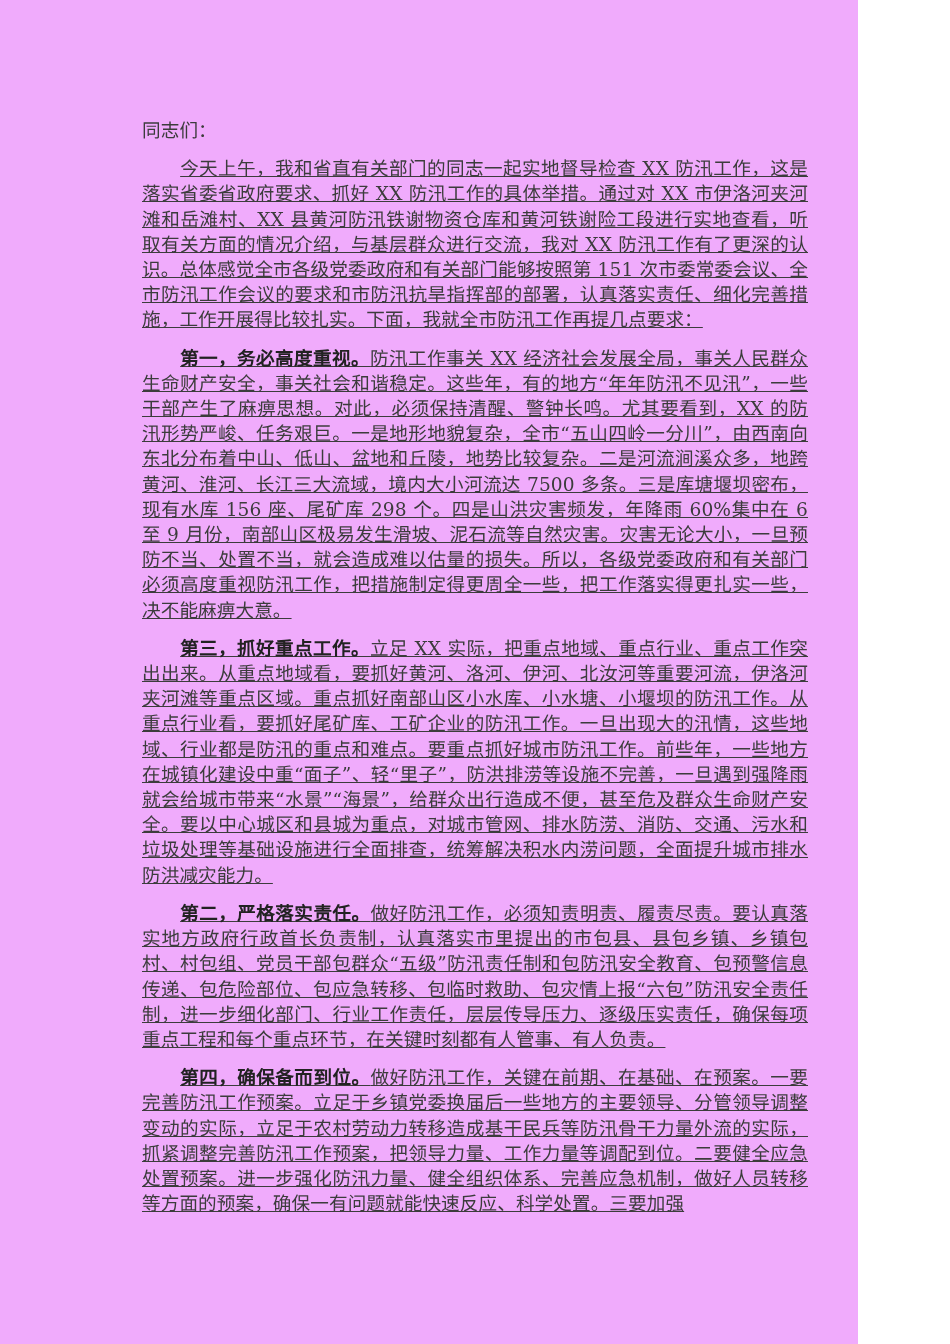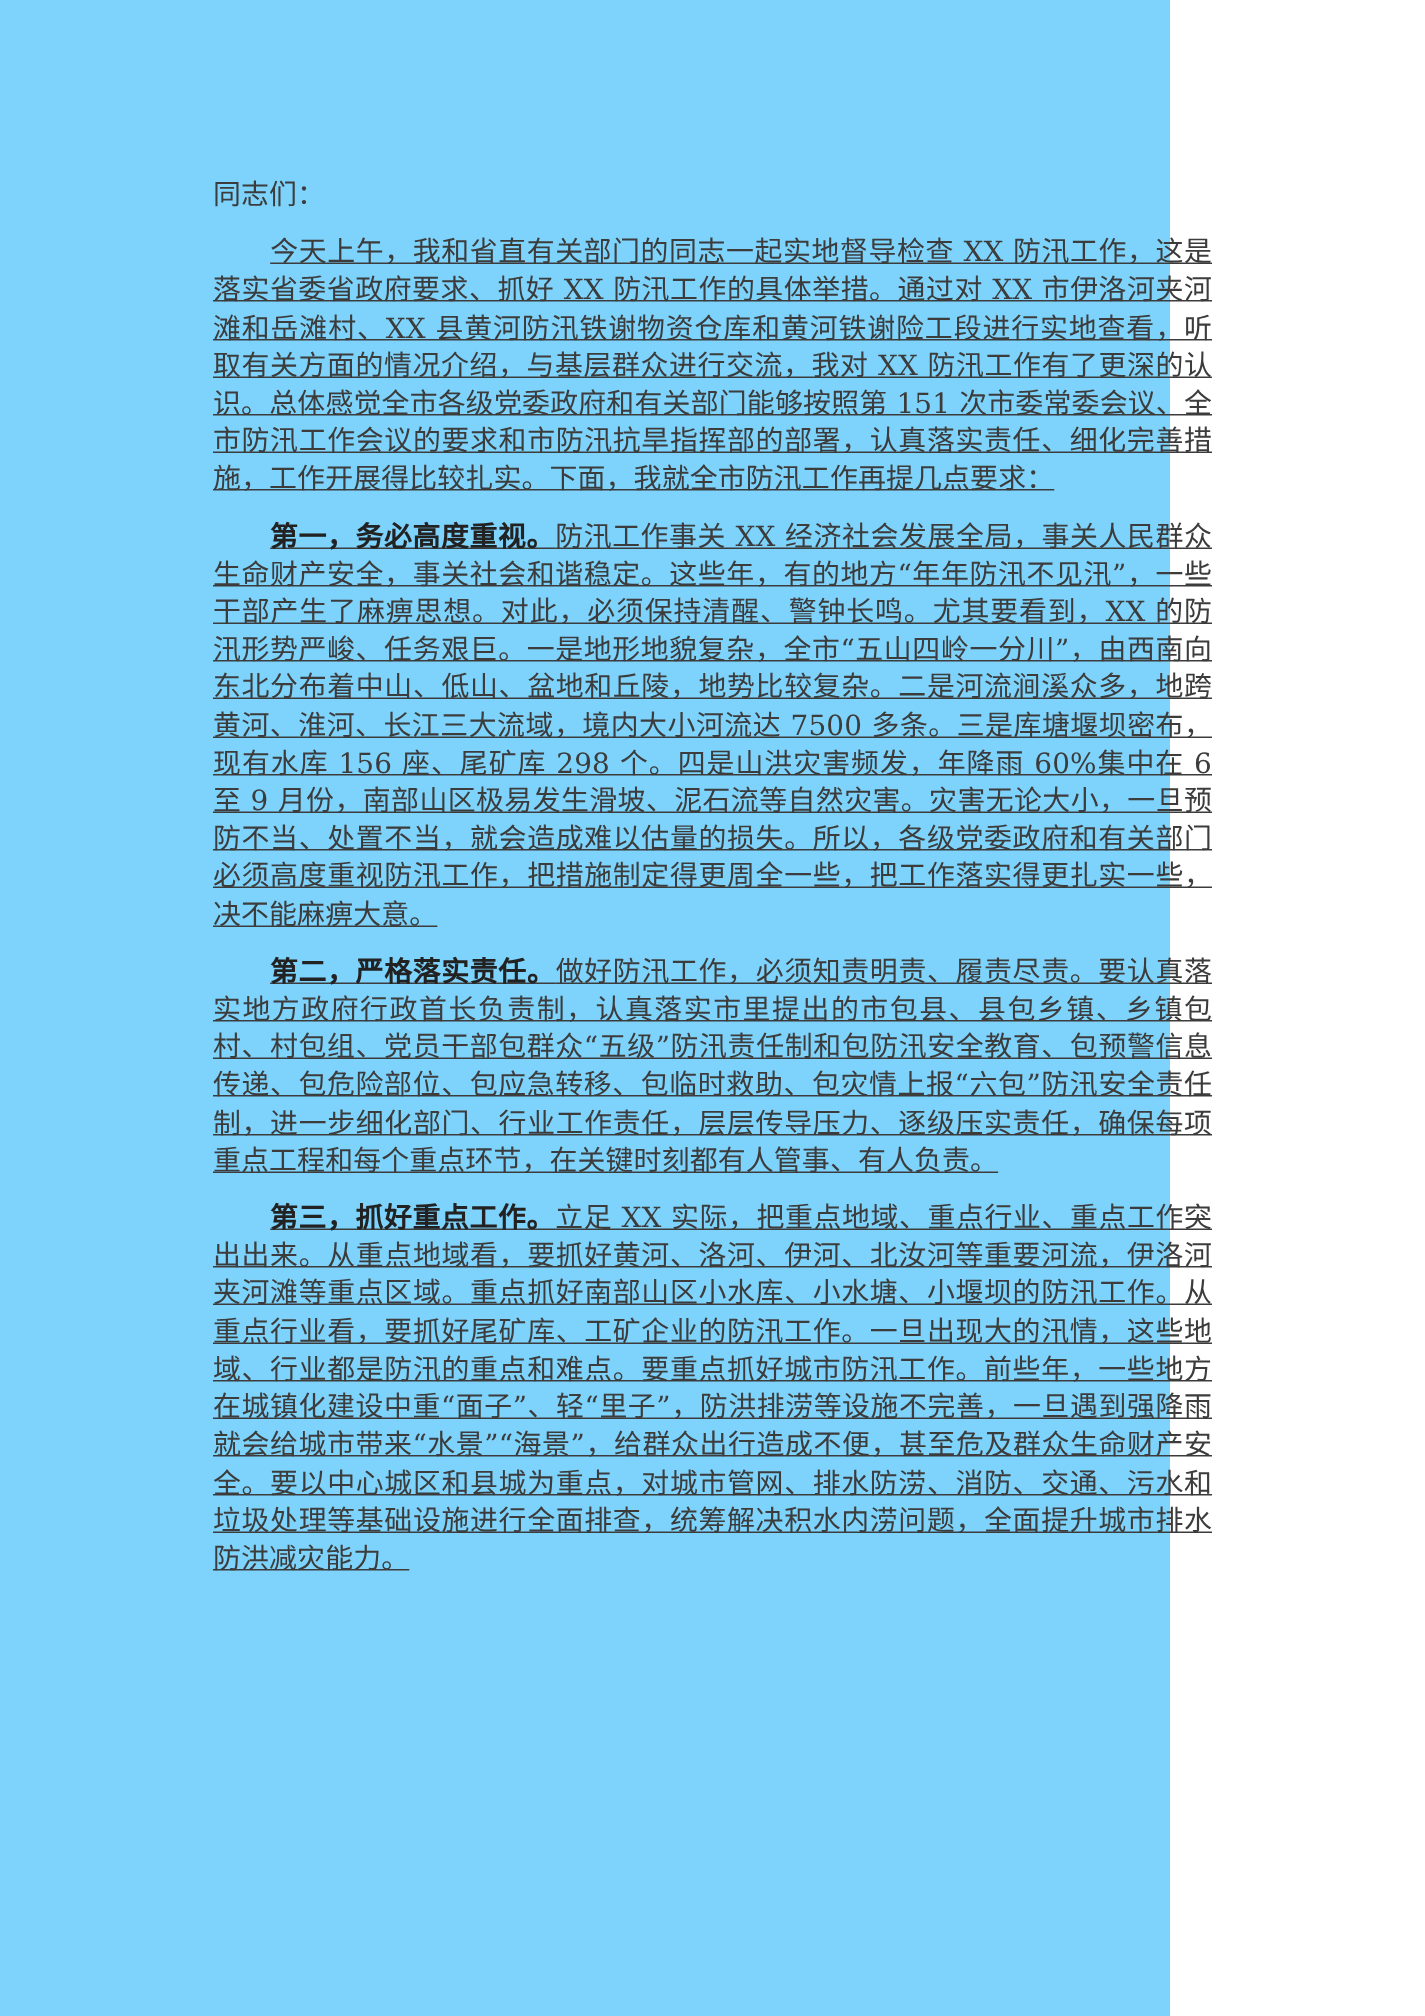--- a/index.html
+++ b/index.html
@@ -10,23 +10,23 @@
   }
   body {
     width: 950px;
     height: 1344px;
     overflow: hidden;
     font-family: "DejaVu Serif", "Liberation Serif", serif;
     color: #3a3a3a;
   }
   #page {
     position: relative;
-    width: 780px;
+    width: 858px;
     height: 1344px;
-    background: #7dd3fc;
+    background: #f0abfc;
     box-sizing: border-box;
   }
   #doc-body {
     position: absolute;
     left: 142px;
     top: 118px;
     width: 666px;
   }
   p.para {
     margin: 0;
@@ -62,20 +62,21 @@
 <div id="page">
 
   <div id="doc-body">
 
     <p class="para salutation">同志们：</p>
 
     <p class="para indent gap"><span>今天上午，我和省直有关部门的同志一起实地督导检查 XX 防汛工作，这是落实省委省政府要求、抓好 XX 防汛工作的具体举措。通过对 XX 市伊洛河夹河滩和岳滩村、XX 县黄河防汛铁谢物资仓库和黄河铁谢险工段进行实地查看，听取有关方面的情况介绍，与基层群众进行交流，我对 XX 防汛工作有了更深的认识。总体感觉全市各级党委政府和有关部门能够按照第 151 次市委常委会议、全市防汛工作会议的要求和市防汛抗旱指挥部的部署，认真落实责任、细化完善措施，工作开展得比较扎实。下面，我就全市防汛工作再提几点要求：</span></p>
 
     <p class="para indent gap"><span class="lead">第一，务必高度重视。</span><span>防汛工作事关 XX 经济社会发展全局，事关人民群众生命财产安全，事关社会和谐稳定。这些年，有的地方“年年防汛不见汛”，一些干部产生了麻痹思想。对此，必须保持清醒、警钟长鸣。尤其要看到，XX 的防汛形势严峻、任务艰巨。一是地形地貌复杂，全市“五山四岭一分川”，由西南向东北分布着中山、低山、盆地和丘陵，地势比较复杂。二是河流涧溪众多，地跨黄河、淮河、长江三大流域，境内大小河流达 7500 多条。三是库塘堰坝密布，现有水库 156 座、尾矿库 298 个。四是山洪灾害频发，年降雨 60%集中在 6 至 9 月份，南部山区极易发生滑坡、泥石流等自然灾害。灾害无论大小，一旦预防不当、处置不当，就会造成难以估量的损失。所以，各级党委政府和有关部门必须高度重视防汛工作，把措施制定得更周全一些，把工作落实得更扎实一些，决不能麻痹大意。</span></p>
 
+    <p class="para indent gap"><span class="lead">第三，抓好重点工作。</span><span>立足 XX 实际，把重点地域、重点行业、重点工作突出出来。从重点地域看，要抓好黄河、洛河、伊河、北汝河等重要河流，伊洛河夹河滩等重点区域。重点抓好南部山区小水库、小水塘、小堰坝的防汛工作。从重点行业看，要抓好尾矿库、工矿企业的防汛工作。一旦出现大的汛情，这些地域、行业都是防汛的重点和难点。要重点抓好城市防汛工作。前些年，一些地方在城镇化建设中重“面子”、轻“里子”，防洪排涝等设施不完善，一旦遇到强降雨就会给城市带来“水景”“海景”，给群众出行造成不便，甚至危及群众生命财产安全。要以中心城区和县城为重点，对城市管网、排水防涝、消防、交通、污水和垃圾处理等基础设施进行全面排查，统筹解决积水内涝问题，全面提升城市排水防洪减灾能力。</span></p>
+
     <p class="para indent gap"><span class="lead">第二，严格落实责任。</span><span>做好防汛工作，必须知责明责、履责尽责。要认真落实地方政府行政首长负责制，认真落实市里提出的市包县、县包乡镇、乡镇包村、村包组、党员干部包群众“五级”防汛责任制和包防汛安全教育、包预警信息传递、包危险部位、包应急转移、包临时救助、包灾情上报“六包”防汛安全责任制，进一步细化部门、行业工作责任，层层传导压力、逐级压实责任，确保每项重点工程和每个重点环节，在关键时刻都有人管事、有人负责。</span></p>
 
-    <p class="para indent gap"><span class="lead">第三，抓好重点工作。</span><span>立足 XX 实际，把重点地域、重点行业、重点工作突出出来。从重点地域看，要抓好黄河、洛河、伊河、北汝河等重要河流，伊洛河夹河滩等重点区域。重点抓好南部山区小水库、小水塘、小堰坝的防汛工作。从重点行业看，要抓好尾矿库、工矿企业的防汛工作。一旦出现大的汛情，这些地域、行业都是防汛的重点和难点。要重点抓好城市防汛工作。前些年，一些地方在城镇化建设中重“面子”、轻“里子”，防洪排涝等设施不完善，一旦遇到强降雨就会给城市带来“水景”“海景”，给群众出行造成不便，甚至危及群众生命财产安全。要以中心城区和县城为重点，对城市管网、排水防涝、消防、交通、污水和垃圾处理等基础设施进行全面排查，统筹解决积水内涝问题，全面提升城市排水防洪减灾能力。</span></p>
-
+    <p class="para indent gap"><span class="lead">第四，确保备而到位。</span><span>做好防汛工作，关键在前期、在基础、在预案。一要完善防汛工作预案。立足于乡镇党委换届后一些地方的主要领导、分管领导调整变动的实际，立足于农村劳动力转移造成基干民兵等防汛骨干力量外流的实际，抓紧调整完善防汛工作预案，把领导力量、工作力量等调配到位。二要健全应急处置预案。进一步强化防汛力量、健全组织体系、完善应急机制，做好人员转移等方面的预案，确保一有问题就能快速反应、科学处置。三要加强</span></p>
 
   </div>
 
 </div>
 
 </body></html>

